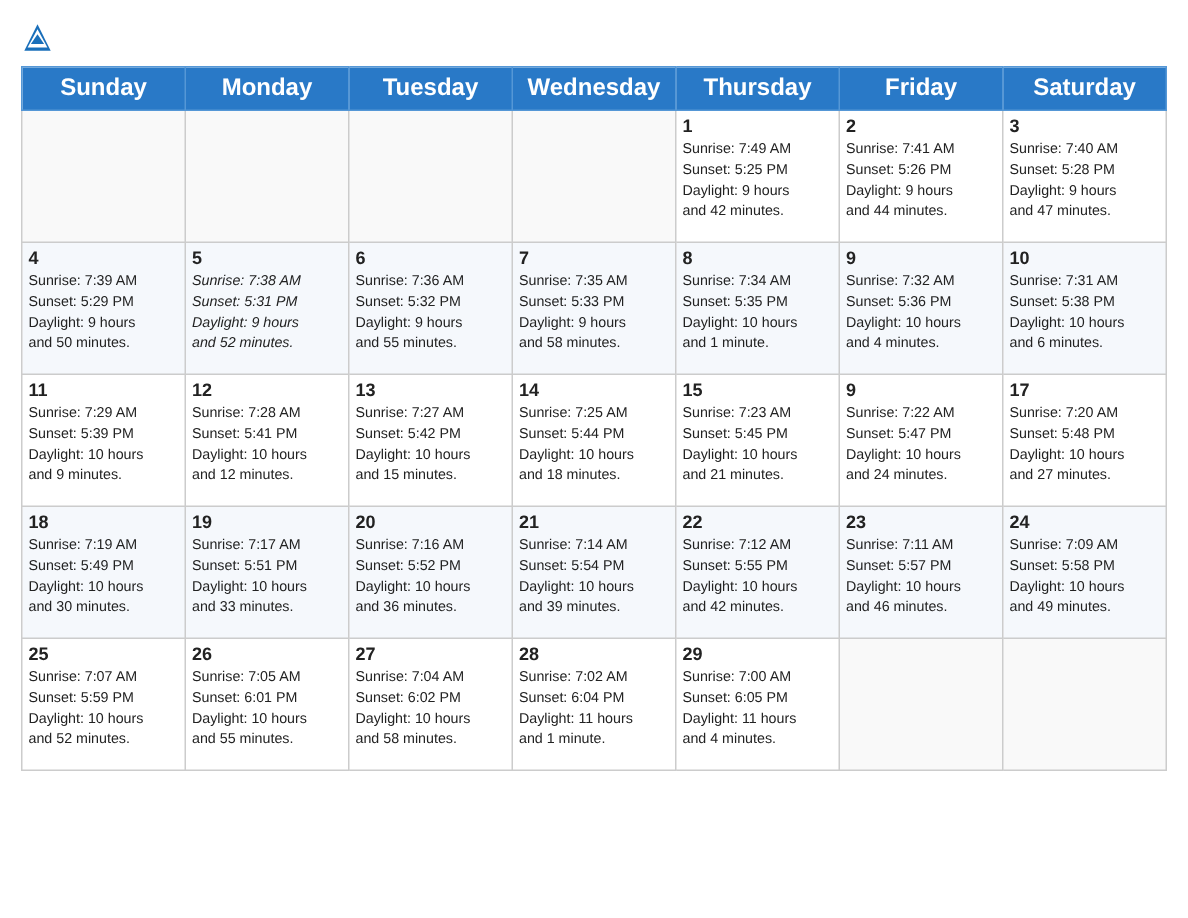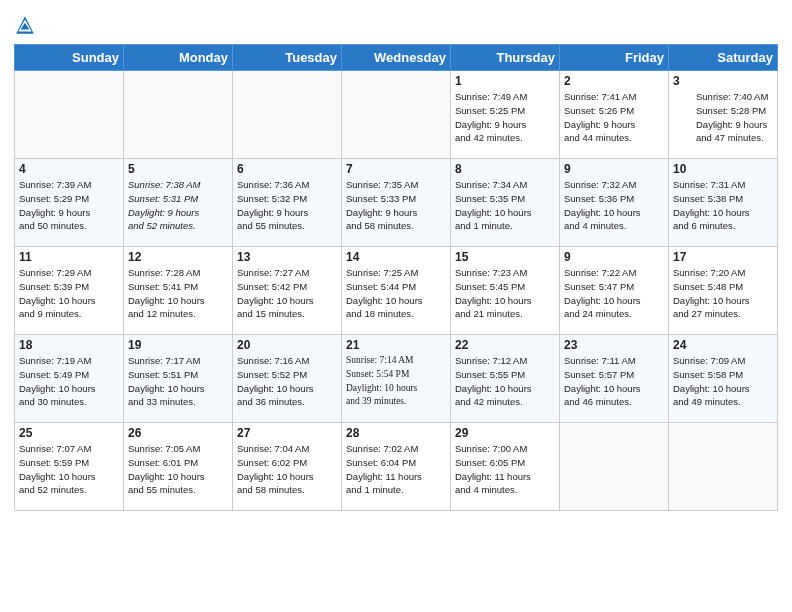--- a/index.html
+++ b/index.html
@@ -51,24 +51,24 @@
       color: #444;
     }
     table {
       width: 100%;
       border-collapse: collapse;
       table-layout: fixed;
     }
     thead tr th {
       background-color: #2979c7;
       color: #fff;
-      font-size: 13px;
+      font-size: 16px;
       font-weight: bold;
       padding: 5px 4px;
-      text-align: right;
+      text-align: center;
       border: 1px solid #5597d6;
     }
     tbody tr td {
       vertical-align: top;
       font-size: 9.8px;
       color: #222;
       padding: 3px 4px;
       border: 1px solid #ccc;
       height: 88px;
       background: #fff;
@@ -138,21 +138,21 @@
           </td>
           <td>
             <span class="day-num">2</span>
             <div class="day-info" style="white-space: pre-line;">Sunrise: 7:41 AM
 Sunset: 5:26 PM
 Daylight: 9 hours
 and 44 minutes.</div>
           </td>
           <td>
             <span class="day-num">3</span>
-            <div class="day-info" style="white-space: pre-line; margin-left: 23px;">Sunrise: 7:40 AM
+            <div class="day-info" style="white-space: pre-line;">Sunrise: 7:40 AM
 Sunset: 5:28 PM
 Daylight: 9 hours
 and 47 minutes.</div>
           </td>
         </tr>
         <tr>
           <td>
             <span class="day-num">4</span>
             <div class="day-info" style="white-space: pre-line;">Sunrise: 7:39 AM
 Sunset: 5:29 PM
@@ -270,21 +270,21 @@
           </td>
           <td>
             <span class="day-num">20</span>
             <div class="day-info" style="white-space: pre-line;">Sunrise: 7:16 AM
 Sunset: 5:52 PM
 Daylight: 10 hours
 and 36 minutes.</div>
           </td>
           <td>
             <span class="day-num">21</span>
-            <div class="day-info" style="white-space: pre-line; font-family: Liberation Serif, serif;">Sunrise: 7:14 AM
+            <div class="day-info" style="white-space: pre-line;">Sunrise: 7:14 AM
 Sunset: 5:54 PM
 Daylight: 10 hours
 and 39 minutes.</div>
           </td>
           <td>
             <span class="day-num">22</span>
             <div class="day-info" style="white-space: pre-line;">Sunrise: 7:12 AM
 Sunset: 5:55 PM
 Daylight: 10 hours
 and 42 minutes.</div>

